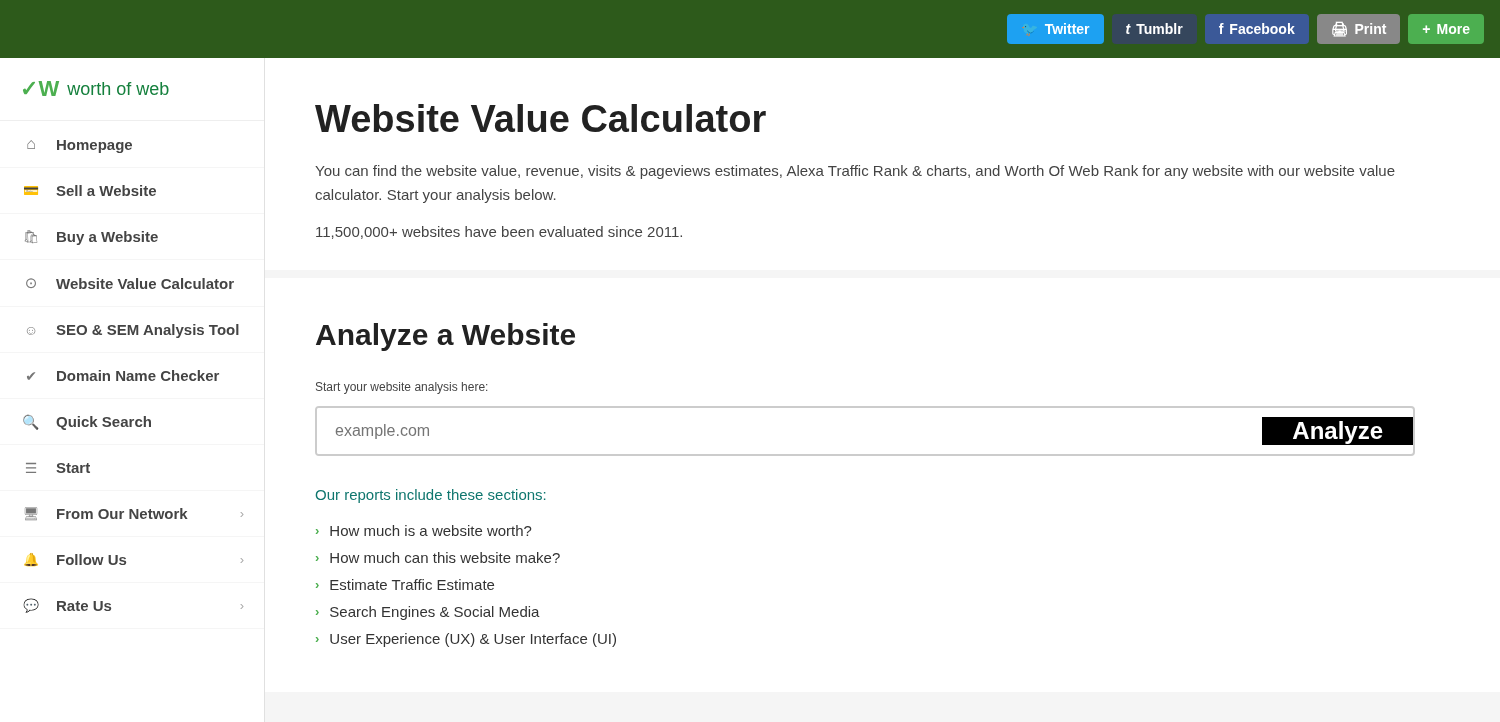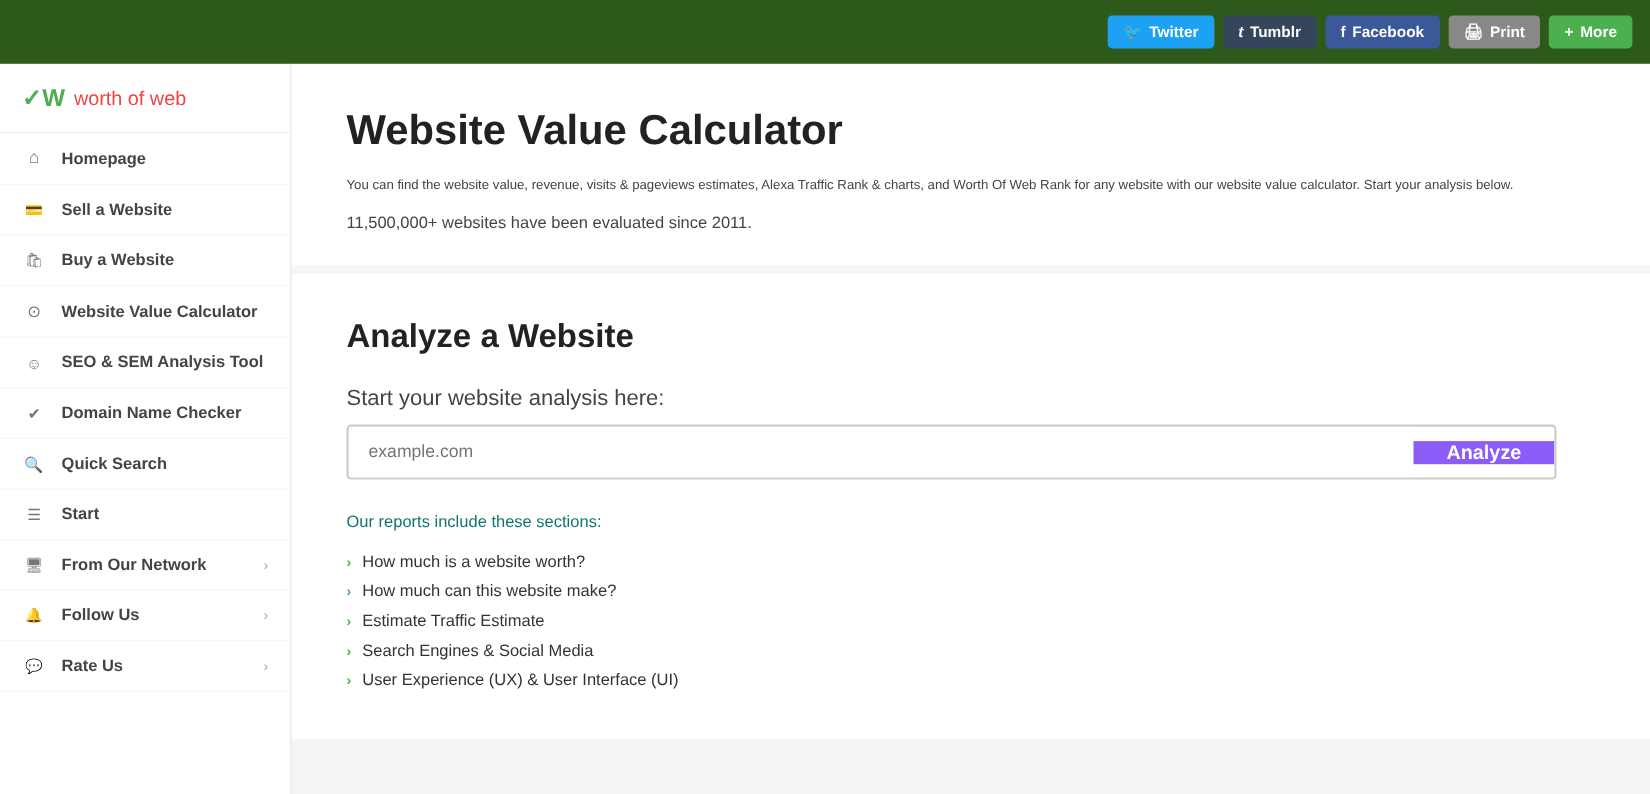--- a/index.html
+++ b/index.html
@@ -46,21 +46,21 @@
     }
     .logo-area {
       padding: 18px 20px;
       display: flex; align-items: center; gap: 8px;
       border-bottom: 1px solid #eee;
     }
     .logo-icon {
       color: #4caf50; font-size: 24px; font-weight: bold;
     }
     .logo-text {
-      font-size: 18px; color: #ef4444; font-weight: 500;
+      font-size: 18px; color: #15803d; font-weight: 500;
     }
     .nav-item {
       display: flex; align-items: center; gap: 14px;
       padding: 14px 20px; cursor: pointer; color: #444; font-size: 15px;
       border-bottom: 1px solid #f5f5f5;
       position: relative;
     }
     .nav-icon { width: 22px; text-align: center; color: #777; font-size: 16px; }
     .nav-label { flex: 1; font-weight: bold; }
     .nav-chevron { color: #aaa; font-size: 13px; }
@@ -78,39 +78,39 @@
       margin-bottom: 8px;
     }
     .main-section {
       background: #fff;
       padding: 40px 50px 40px 50px;
     }
     h1.page-title {
       font-size: 38px; color: #222; font-weight: bold; margin-bottom: 18px;
     }
     .description {
-      font-size: 12px; color: #444; line-height: 1.6; max-width: 1100px; margin-bottom: 16px;
+      font-size: 15px; color: #444; line-height: 1.6; max-width: 1100px; margin-bottom: 16px;
     }
     .stats-text {
       font-size: 15px; color: #444;
     }
     h2.section-title {
       font-size: 30px; color: #222; font-weight: bold; margin-bottom: 28px;
     }
     .start-label {
-      font-size: 20px; color: #444; margin-bottom: 12px;
+      font-size: 12px; color: #444; margin-bottom: 12px;
     }
     .search-row {
       display: flex; align-items: center; border: 2px solid #ccc; border-radius: 4px; overflow: hidden; max-width: 1100px;
     }
     .search-input {
       flex: 1; padding: 14px 18px; font-size: 16px; border: none; outline: none; color: #999;
     }
     .analyze-btn {
-      background: #8b5cf6; color: #fff; border: none; padding: 0 30px; font-size: 18px; font-weight: bold; cursor: pointer;
+      background: #000000; color: #fff; border: none; padding: 0 30px; font-size: 24px; font-weight: bold; cursor: pointer;
     }
     .sections-label {
       margin-top: 30px; font-size: 15px; color: #0f766e; margin-bottom: 14px;
     }
     .report-list {
       list-style: none; padding: 0;
     }
     .report-list li {
       display: flex; align-items: center; gap: 10px; font-size: 15px; color: #333; padding: 5px 0;
     }

